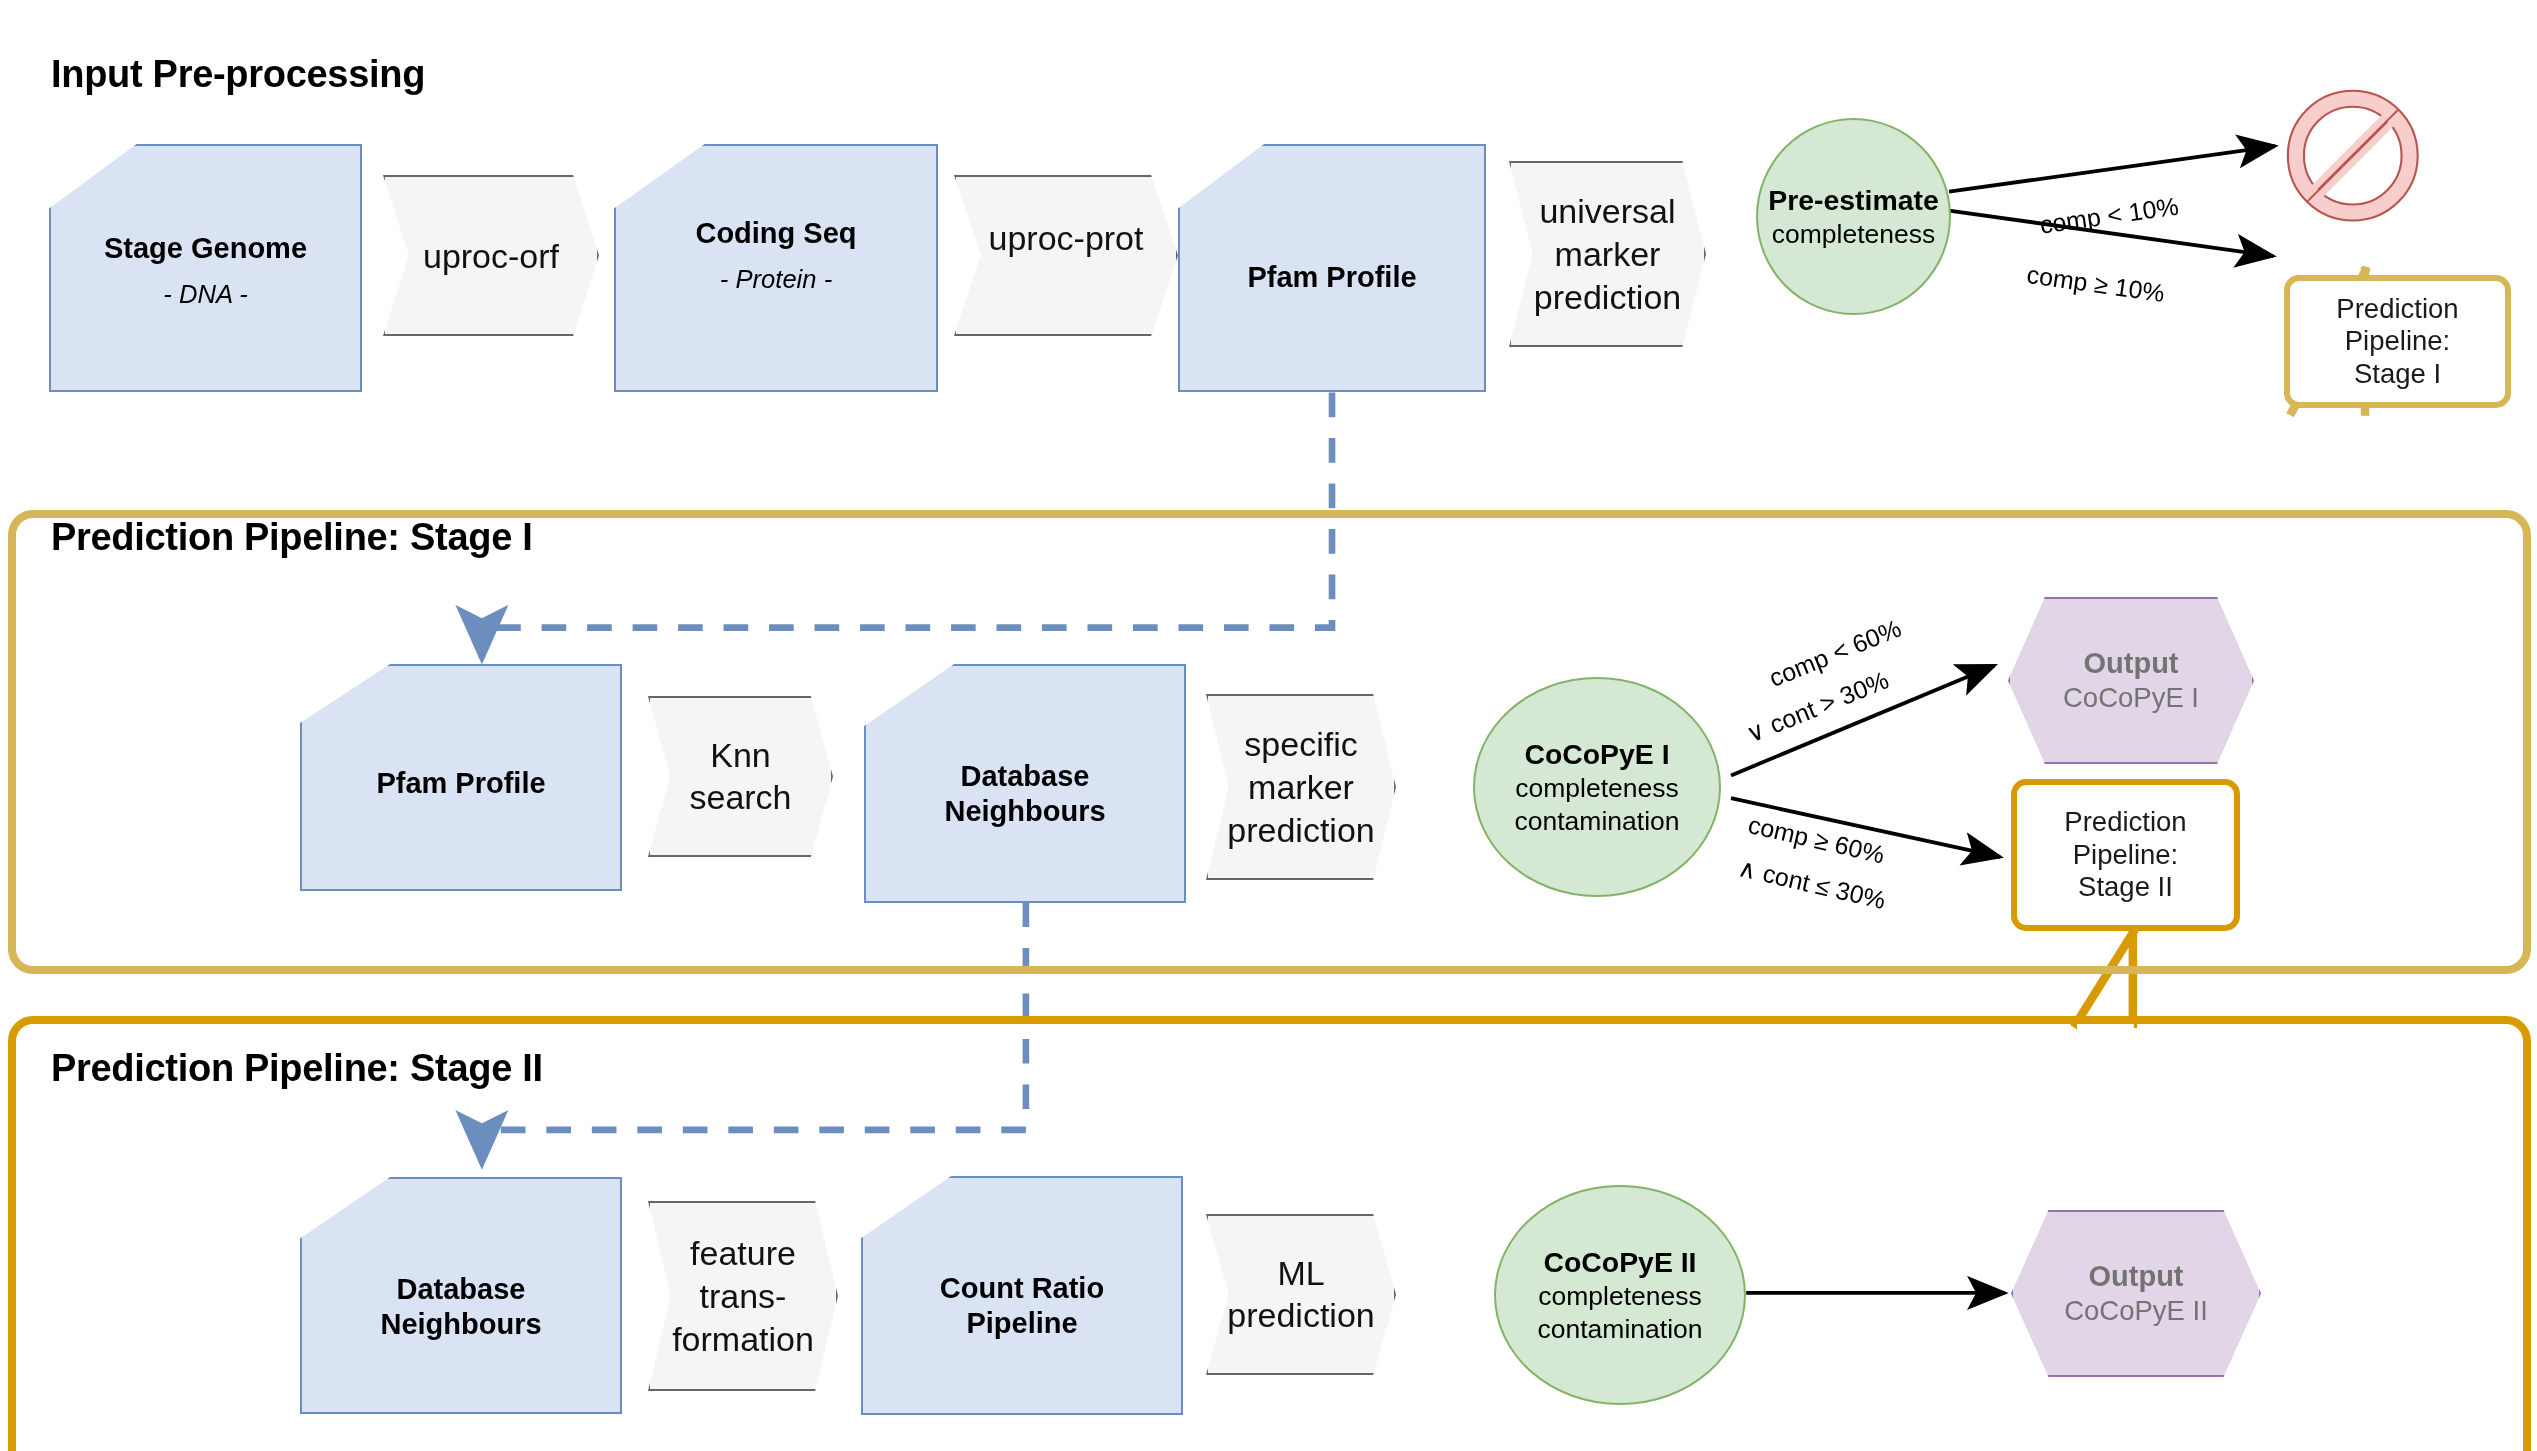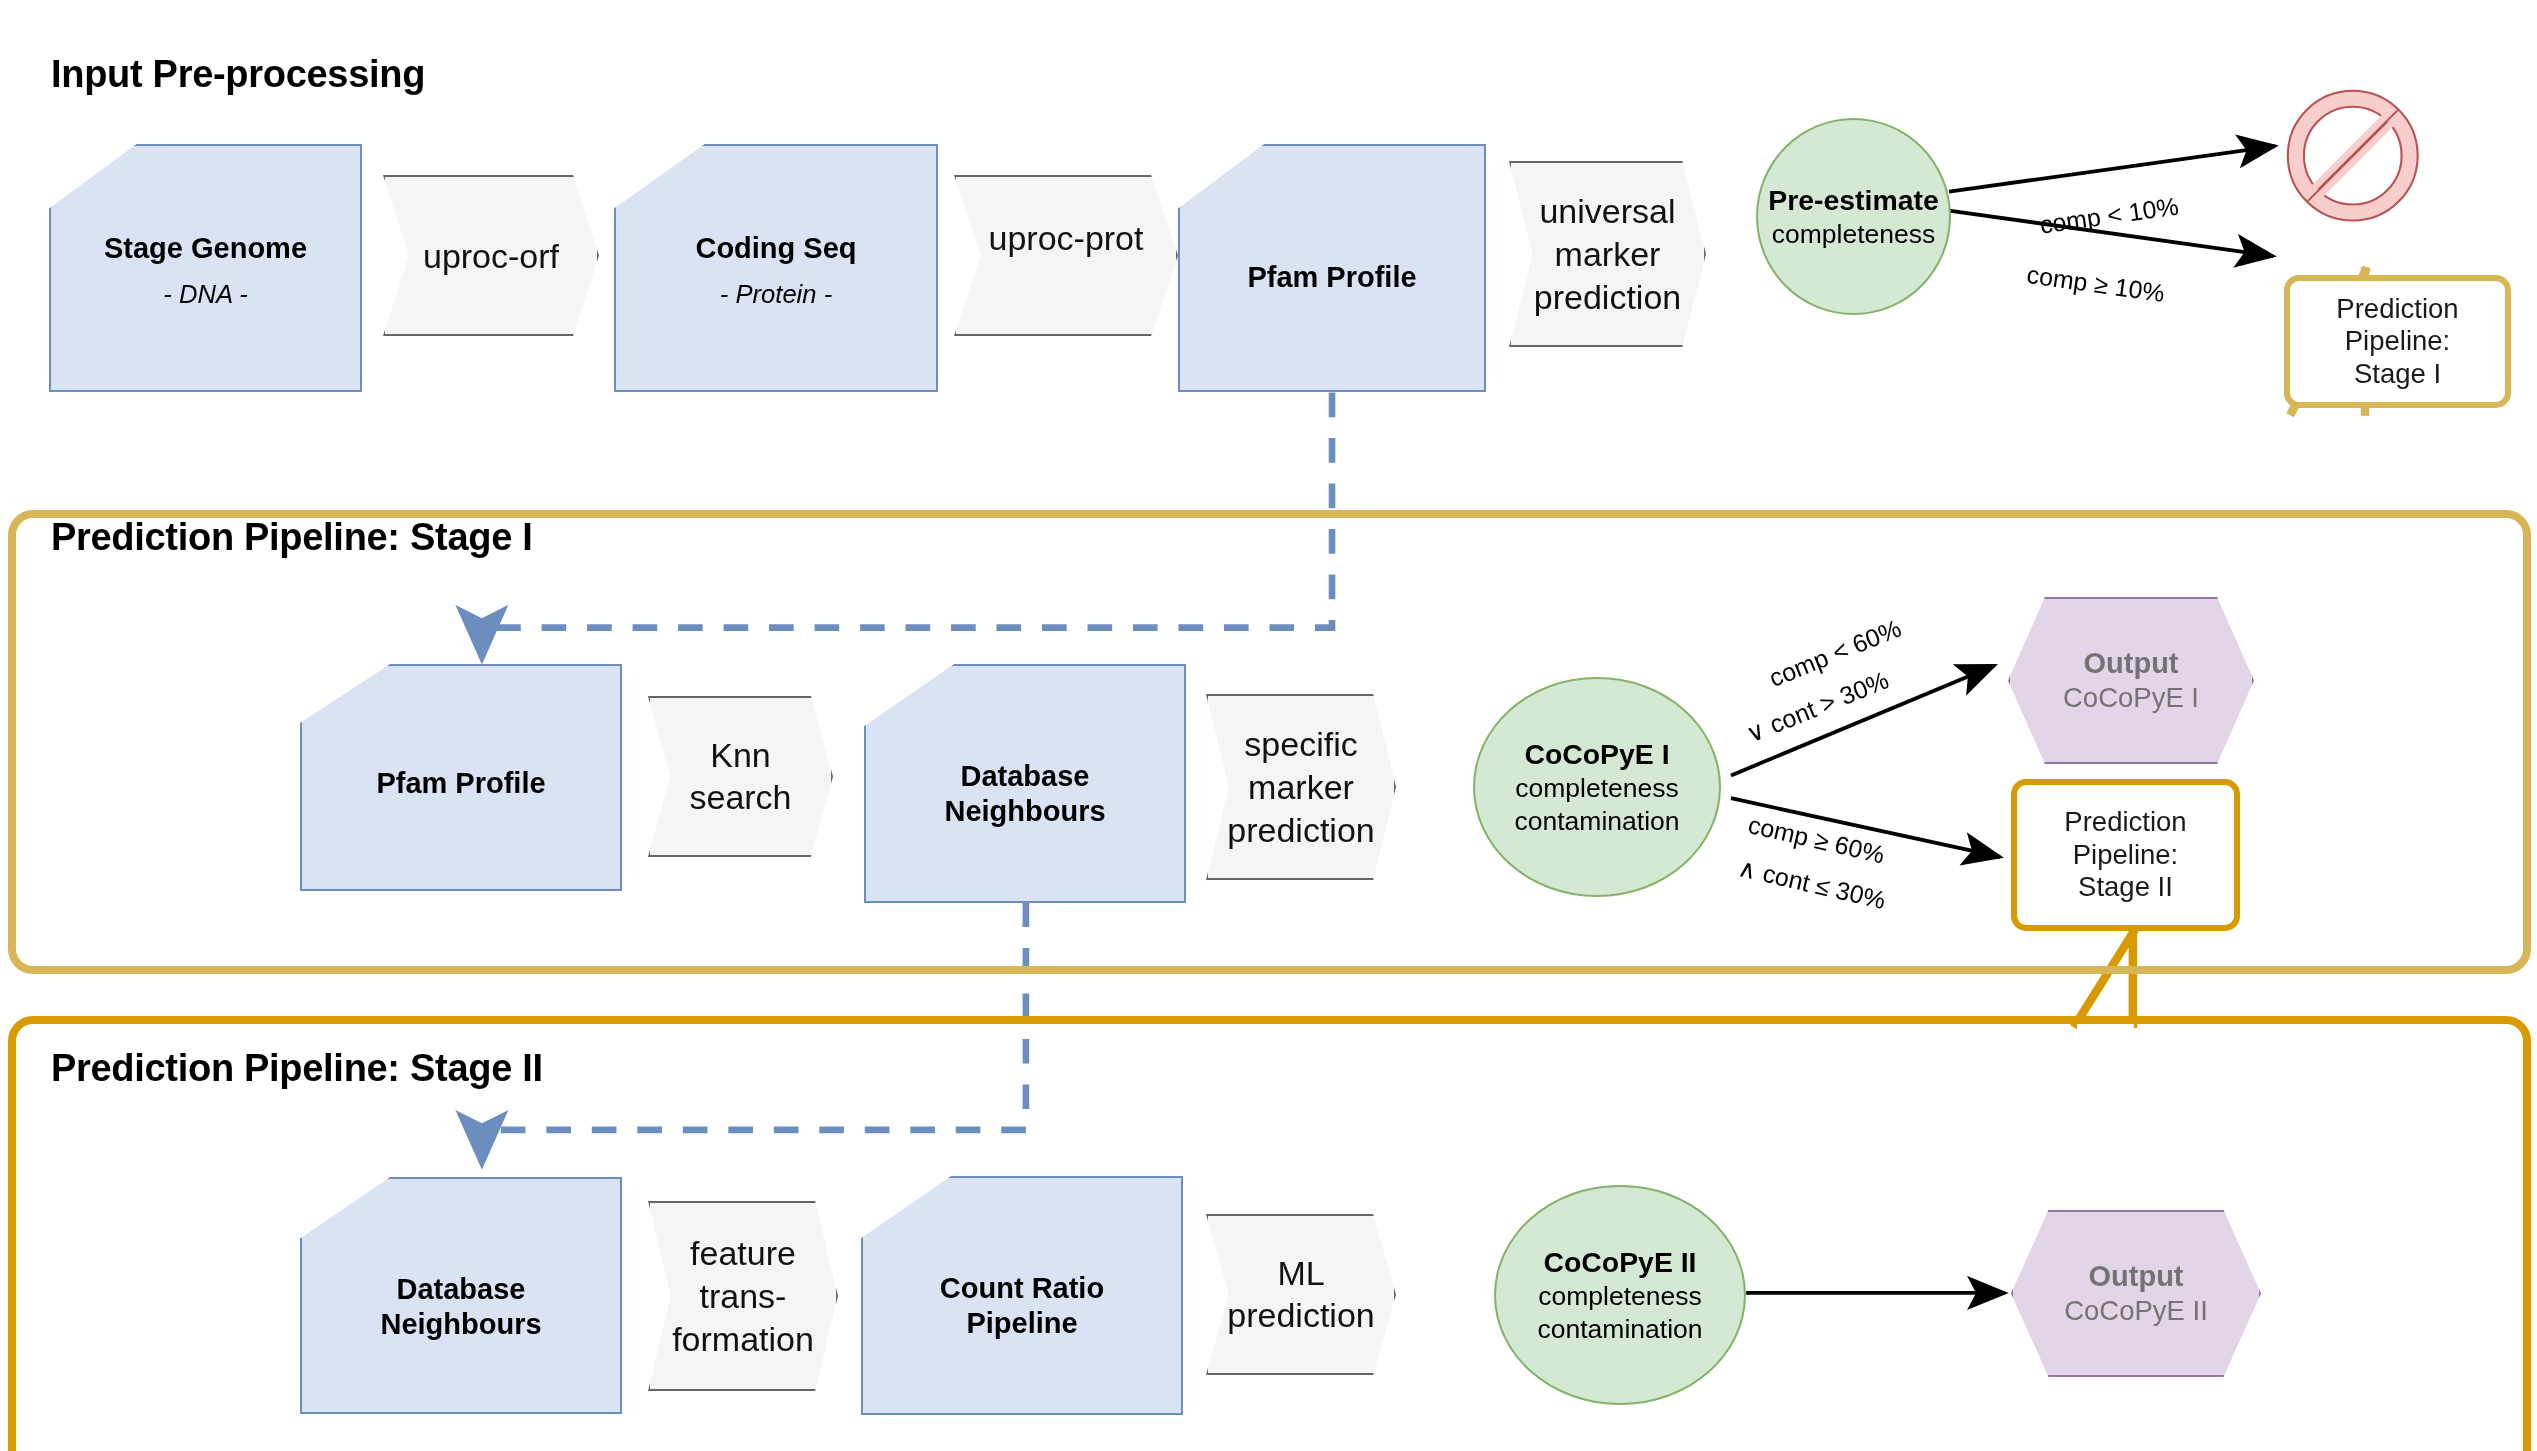--- a/index.html
+++ b/index.html
@@ -161,21 +161,21 @@
     </div>
   </div>
 
   <div style="position:absolute;left:383px;top:135px;width:216px;height:161px;">
     <div class="proc" style="left:0;top:0;width:216px;height:161px;"></div>
     <div class="proc-txt">uproc-orf</div>
   </div>
 
   <div class="card-wrap" style="left:614px;top:104px;width:324px;height:248px;">
     <div class="card" style="left:0;top:0;width:324px;height:248px;"></div>
-    <div class="card-txt" style="top:87px;">
+    <div class="card-txt" style="top:72px;">
       <div class="card-title">Coding Seq</div>
       <div class="card-sub">- Protein -</div>
     </div>
   </div>
 
   <div style="position:absolute;left:954px;top:135px;width:224px;height:125px;">
     <div class="proc" style="left:0;top:0;width:224px;height:161px;"></div>
     <div class="proc-txt">uproc-prot</div>
   </div>
 

